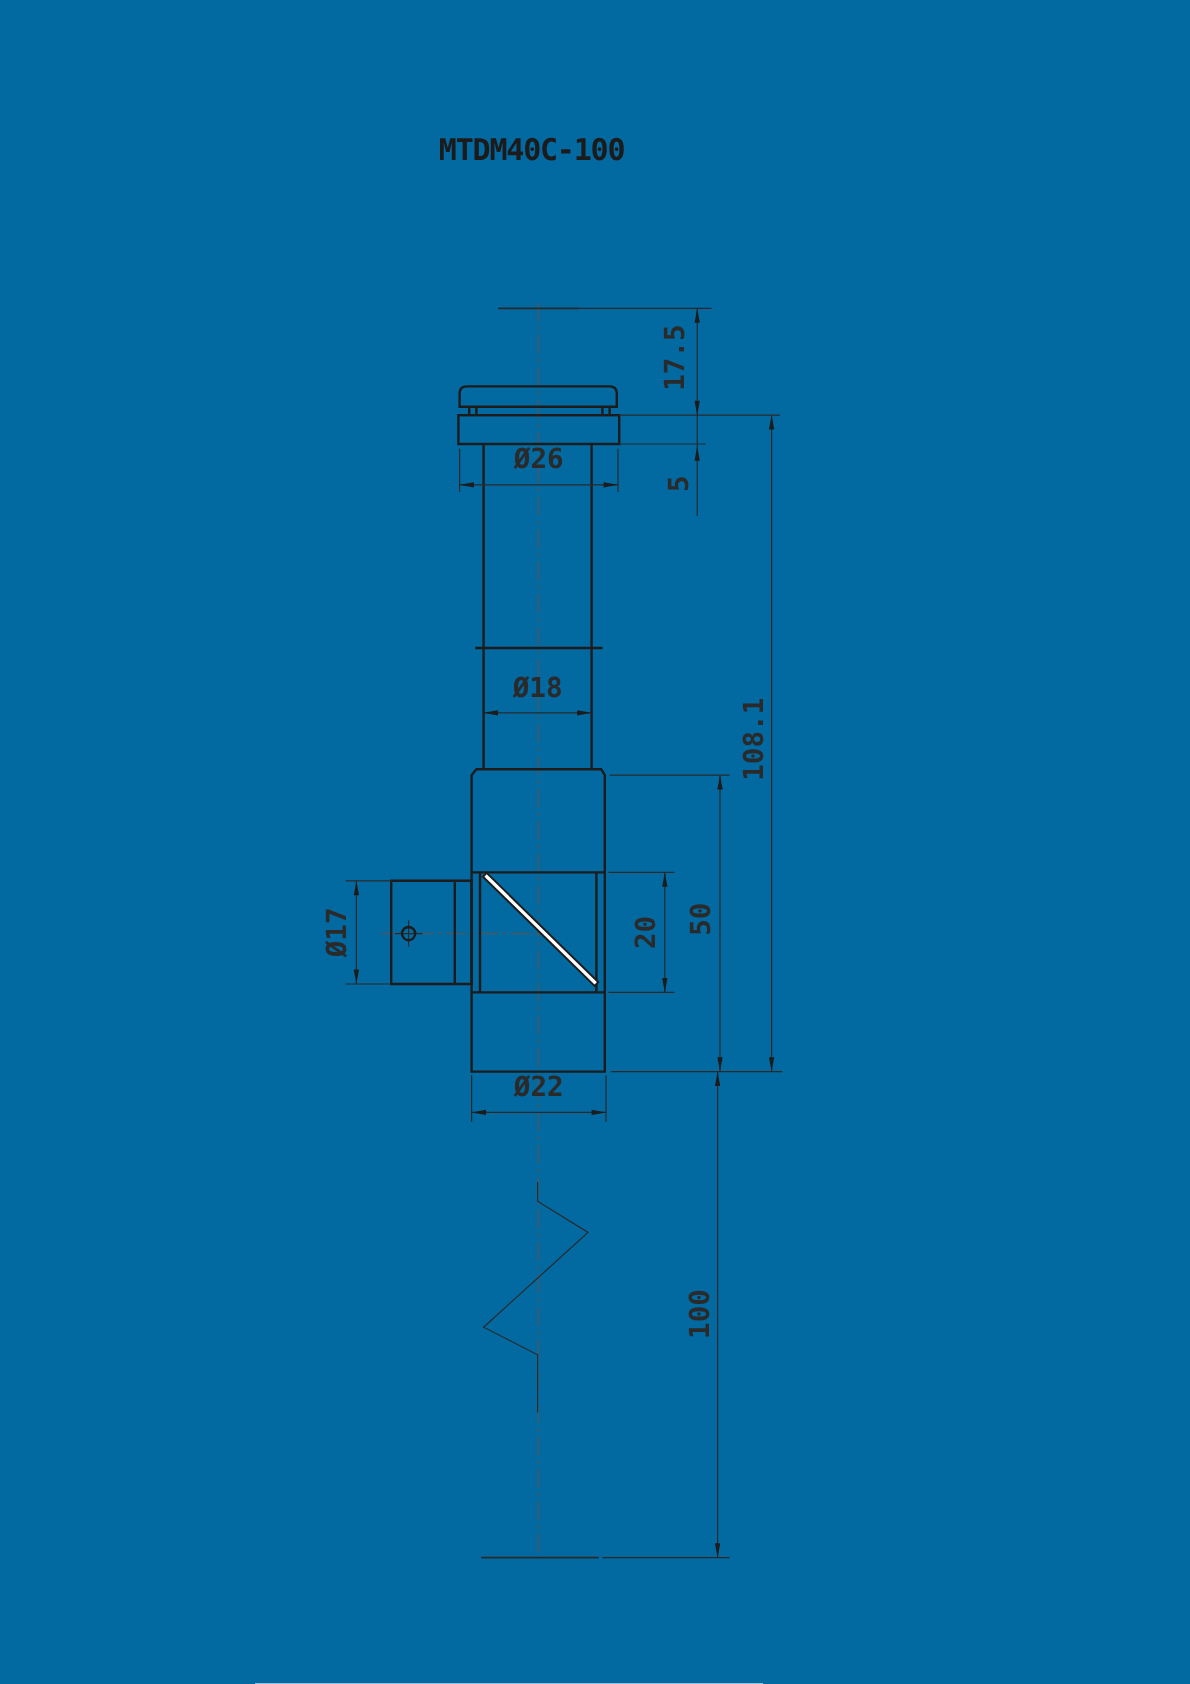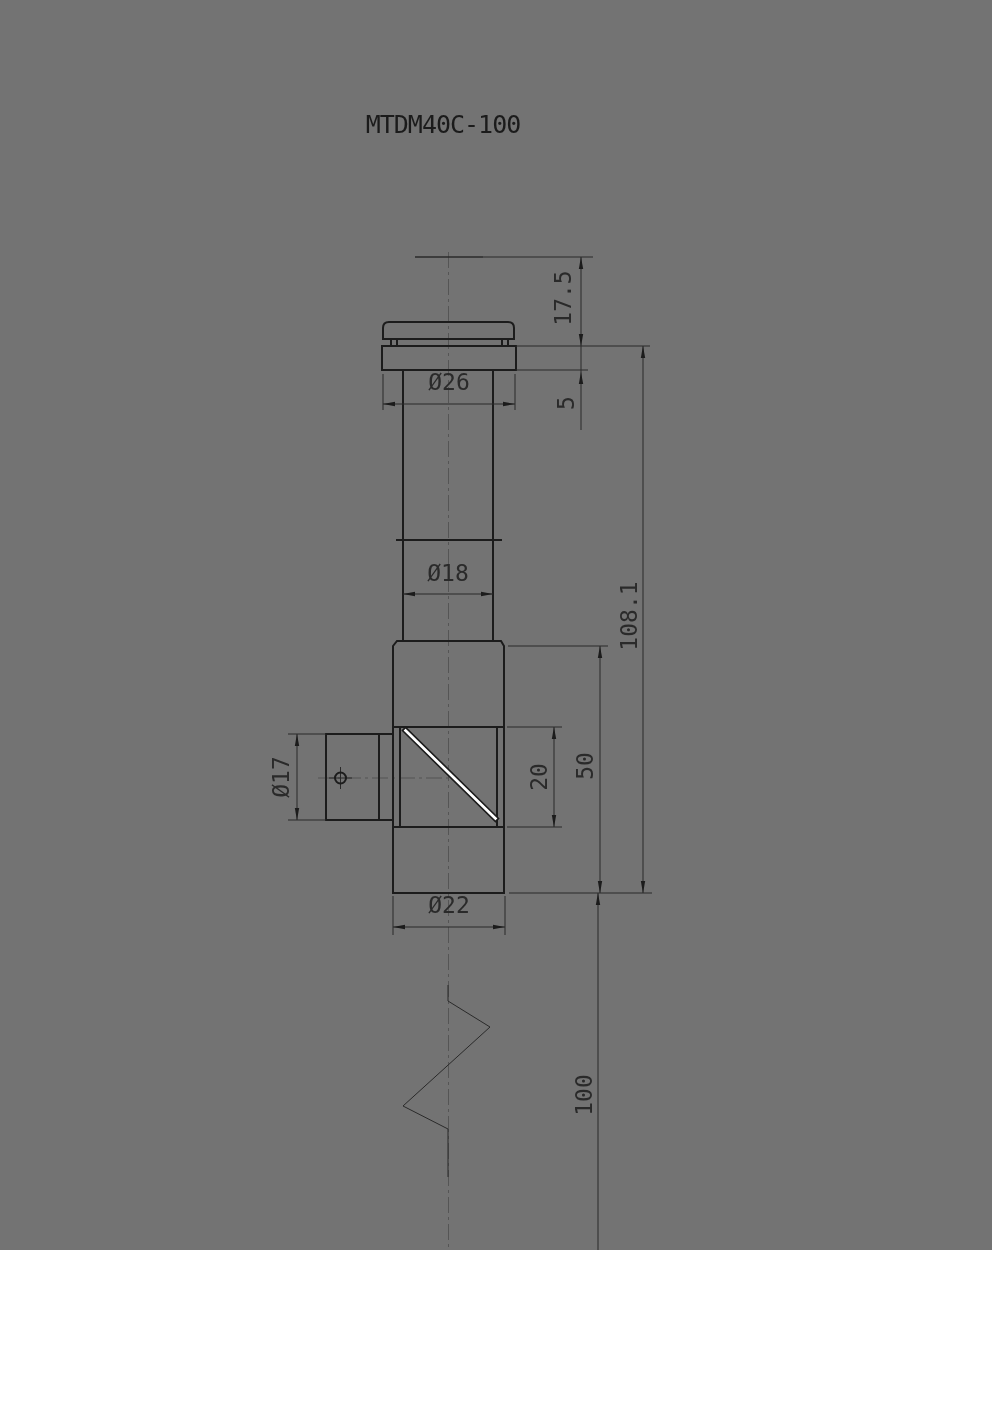--- a/index.html
+++ b/index.html
@@ -1,21 +1,22 @@
 <!DOCTYPE html>
 <html><head>
 <meta charset="utf-8">
 <style>
   html,body{margin:0;padding:0;background:#fff;}
   .sheet{
     position:relative;
-    width:992px;height:1250px;
-    background:#737373;
+    width:992px;height:1403px;
+    background:#0369a1;
     font-family:"DejaVu Sans Mono", monospace;
     overflow:hidden;
+    font-weight:bold;
   }
   svg{position:absolute;left:0;top:0;}
   .title-text{
     font-family:"DejaVu Sans Mono", monospace;
     font-size:25px;
     letter-spacing:-1px;
     fill:#1b1b1b;
   }
   .dim-text{
     font-family:"DejaVu Sans Mono", monospace;

